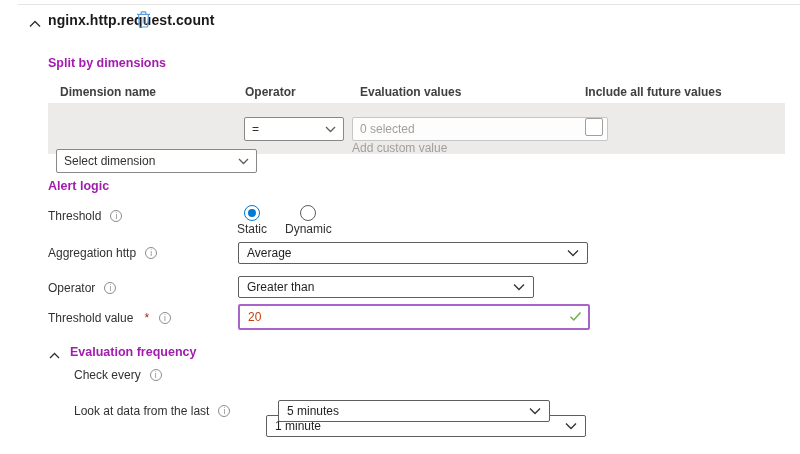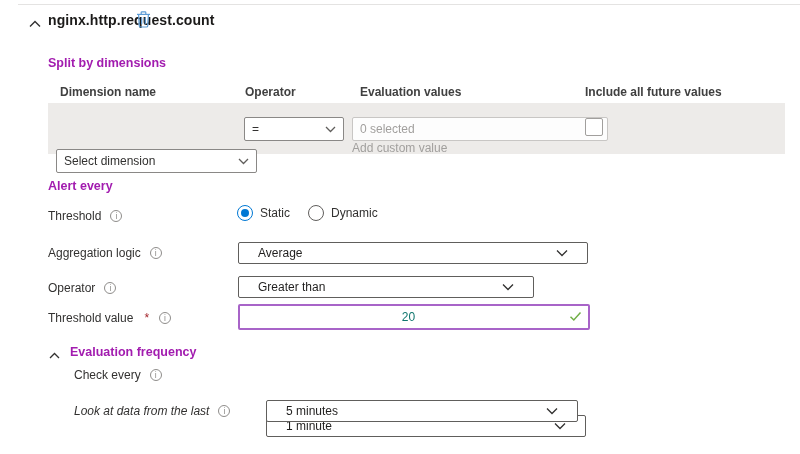--- a/index.html
+++ b/index.html
@@ -15,39 +15,39 @@
   .header-chev{left:28px;top:16px;}
   .delete-btn{left:132px;top:10px;width:22px;height:22px;display:flex;align-items:center;justify-content:center;cursor:pointer;}
   .section-title{font-size:12.5px;font-weight:bold;color:#a21caf;}
   .split-title{left:48px;top:56px;}
   .col-head{font-size:12px;font-weight:bold;color:#404040;top:85px;}
   .dim-row{left:48px;top:103px;width:737px;height:51px;background:#edebe9;}
   .combo{box-sizing:border-box;height:24px;background:#ffffff;border:1px solid #8a8886;border-radius:2px;
     display:flex;align-items:center;justify-content:space-between;padding:0 7px;font-size:12px;color:#323130;cursor:pointer;}
   .combo.disabled{border-color:#c8c6c4;color:#a19f9d;cursor:default;background:#fdfdfd;}
   .dropdown{box-sizing:border-box;height:22px;background:#ffffff;border:1px solid #605e5c;border-radius:2px;
-    display:flex;align-items:center;justify-content:space-between;padding:0 19px;font-size:12px;color:#201f1e;cursor:pointer;}
+    display:flex;align-items:center;justify-content:space-between;padding:0 8px;font-size:12px;color:#201f1e;cursor:pointer;}
   .add-custom{left:352px;top:141px;font-size:12px;color:#a19f9d;cursor:pointer;}
   .checkbox{left:585px;top:118px;width:18px;height:18px;box-sizing:border-box;border:1px solid #a19f9d;border-radius:2px;background:#fff;cursor:pointer;}
   .alert-title{left:48px;top:179px;}
   .field-label{font-size:12px;color:#323130;display:flex;align-items:center;gap:9px;}
   .info-icon{width:12px;height:12px;box-sizing:border-box;border:1px solid #8f8d8b;border-radius:50%;
     display:inline-flex;align-items:center;justify-content:center;color:#8f8d8b;font-size:8.5px;font-style:normal;line-height:1;}
   .info-icon::before{content:"i";}
   .required-star{color:#a4262c;margin-left:2px;margin-right:1px;}
   .radio-group{left:237px;top:205px;display:flex;align-items:center;gap:18px;}
-  .radio-option{display:flex;align-items:center;gap:7px;font-size:12px;color:#323130;cursor:pointer;}
+  .radio-option{display:flex;align-items:center;gap:1px;font-size:12px;color:#323130;cursor:pointer;flex-direction:column;}
   .radio{width:16px;height:16px;box-sizing:border-box;border-radius:50%;border:1px solid #605e5c;background:#fff;
     display:flex;align-items:center;justify-content:center;}
   .radio.selected{border:1px solid #0078d4;}
   .radio.selected::after{content:"";width:8px;height:8px;border-radius:50%;background:#0078d4;}
   .threshold-box{left:238px;top:304px;width:352px;height:26px;box-sizing:border-box;border:2px solid #a864c8;border-radius:2px;
     background:#fff;display:flex;align-items:center;padding:0 6px 0 8px;}
-  .threshold-box input{flex:1;border:none;outline:none;font-size:12px;color:#0f766e;
-    font-family:"Liberation Sans","DejaVu Sans",sans-serif;background:transparent;padding:0;min-width:0;text-align:center;}
+  .threshold-box input{flex:1;border:none;outline:none;font-size:12px;color:#c2410c;
+    font-family:"Liberation Sans","DejaVu Sans",sans-serif;background:transparent;padding:0;min-width:0;}
   .ef-chev{left:47px;top:347px;}
   .ef-title{left:70px;top:345px;}
 </style>
 </head>
 <body>
 
 <div class="abs top-divider"></div>
 
 <button class="abs chev-btn header-chev">
   <span>
@@ -101,39 +101,39 @@
   <span>
     <svg width="11" height="7" viewBox="0 0 11 7">
         <path d="M1 1 L5.5 5.5 L10 1" fill="none" stroke="#c8c6c4" stroke-width="1.3"></path>
       </svg>
   </span>
 </div>
 
 <div class="abs add-custom">Add custom value</div>
 <div class="abs checkbox"></div>
 
-<div class="abs section-title alert-title">Alert every</div>
+<div class="abs section-title alert-title">Alert logic</div>
 
 <div class="abs field-label" style="left:48px;top:209px;">
   <span>Threshold</span>
   <span class="info-icon"></span>
 </div>
 <div class="abs radio-group">
   <label class="radio-option">
     <span class="radio selected"></span>
     <span>Static</span>
   </label>
   <label class="radio-option">
     <span class="radio"></span>
     <span>Dynamic</span>
   </label>
 </div>
 
 <div class="abs field-label" style="left:48px;top:246px;">
-  <span>Aggregation logic</span>
+  <span>Aggregation http</span>
   <span class="info-icon"></span>
 </div>
 <div class="abs dropdown" style="left:238px;top:242px;width:350px;">
   <span>Average</span>
   <span>
     <svg width="12" height="8" viewBox="0 0 12 8">
         <path d="M1 1.5 L6 6.5 L11 1.5" fill="none" stroke="#323130" stroke-width="1.3"></path>
       </svg>
   </span>
 </div>
@@ -180,24 +180,24 @@
 </div>
 <div class="abs dropdown" style="left:266px;top:371px;width:320px;margin-top:44px;">
   <span>1 minute</span>
   <span>
     <svg width="12" height="8" viewBox="0 0 12 8">
         <path d="M1 1.5 L6 6.5 L11 1.5" fill="none" stroke="#323130" stroke-width="1.3"></path>
       </svg>
   </span>
 </div>
 
-<div class="abs field-label" style="left:74px;top:404px;font-style:italic;">
+<div class="abs field-label" style="left:74px;top:404px;">
   <span>Look at data from the last</span>
   <span class="info-icon"></span>
 </div>
-<div class="abs dropdown" style="left:266px;top:400px;width:312px;align-items:center;">
+<div class="abs dropdown" style="left:278px;top:400px;width:272px;align-items:center;">
   <span>5 minutes</span>
   <span>
     <svg width="12" height="8" viewBox="0 0 12 8">
         <path d="M1 1.5 L6 6.5 L11 1.5" fill="none" stroke="#323130" stroke-width="1.3"></path>
       </svg>
   </span>
 </div>
 
 </body></html>

